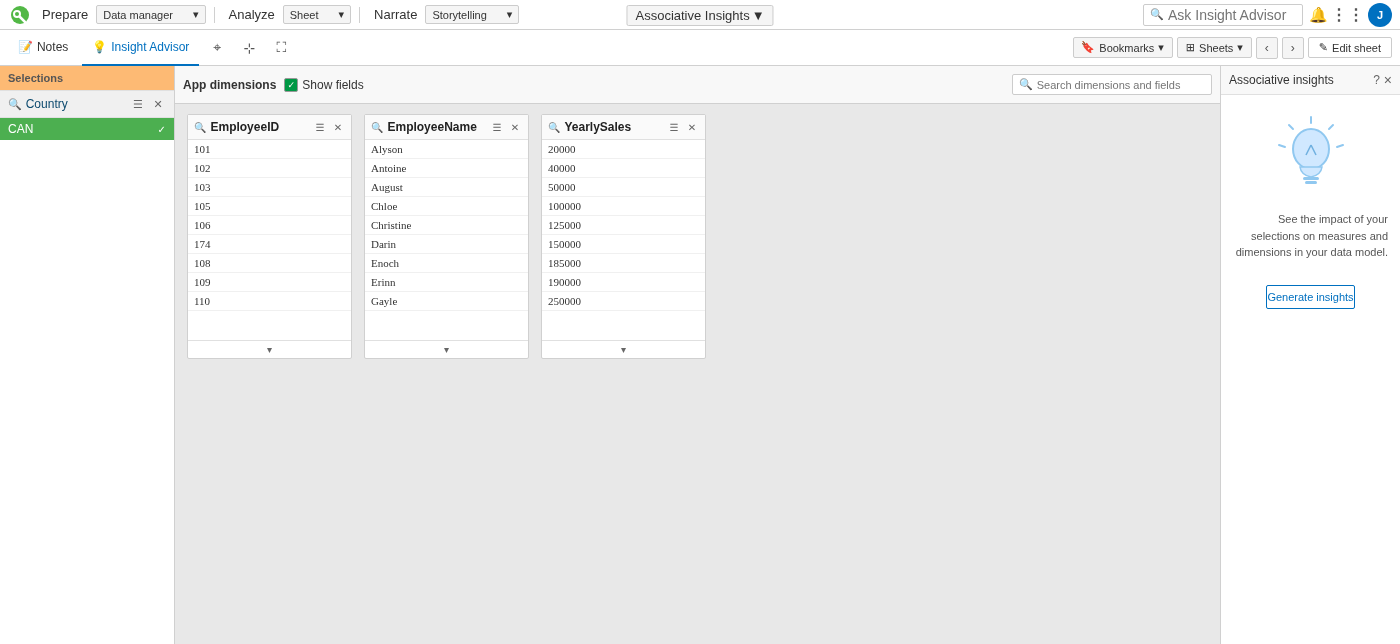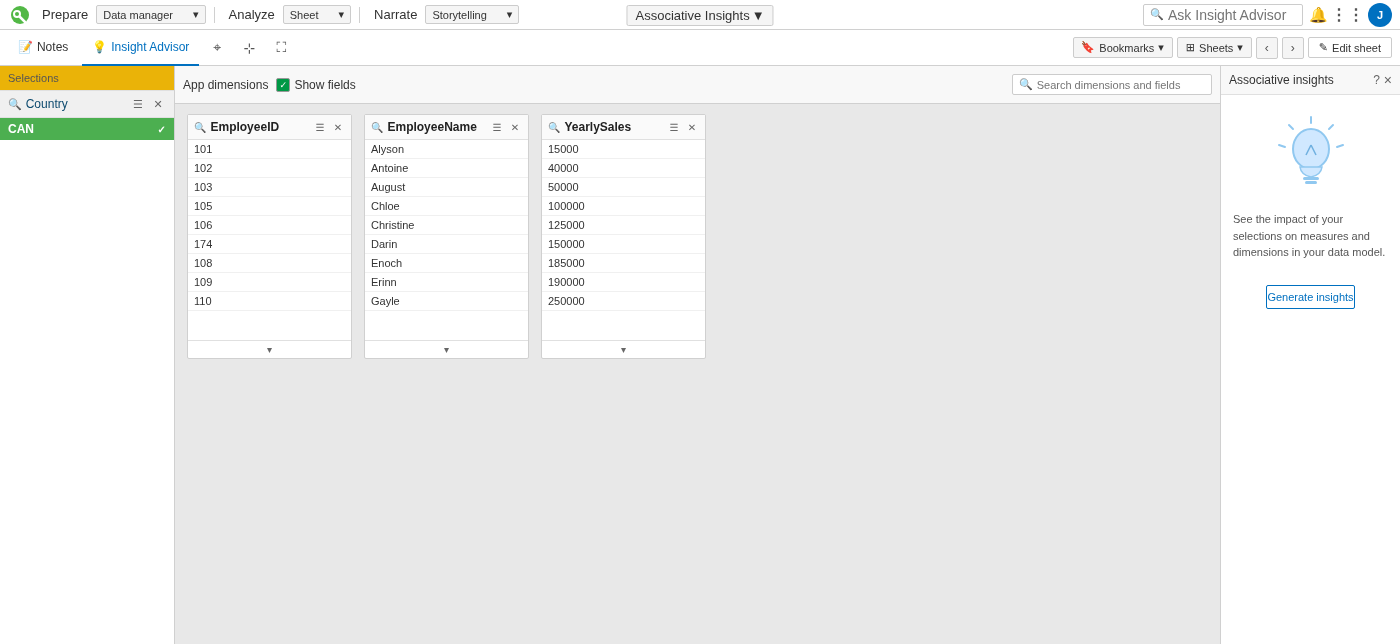--- a/index.html
+++ b/index.html
@@ -186,21 +186,22 @@
       display: flex;
       flex-direction: column;
       flex-shrink: 0;
     }
 
     .selections-header {
       padding: 6px 8px;
       font-size: 11px;
       color: #555;
       border-bottom: 1px solid #e0e0e0;
-      background: #eab308;
+      background: #fdba74;
+      font-weight: bold;
     }
 
     .country-filter {
       display: flex;
       flex-direction: column;
     }
     .filter-header {
       display: flex;
       align-items: center;
       padding: 5px 8px;
@@ -232,21 +233,20 @@
       padding: 4px 8px;
       font-size: 12px;
       cursor: pointer;
       display: flex;
       align-items: center;
       justify-content: space-between;
     }
     .filter-item.selected {
       background: #4CAF50;
       color: #fff;
-      font-weight: bold;
     }
     .checkmark {
       font-size: 10px;
     }
 
     
     .center-content {
       flex: 1;
       background: #e8e8e8;
       overflow: auto;
@@ -258,21 +258,21 @@
       align-items: center;
       background: #f8f8f8;
       border-bottom: 1px solid #d0d0d0;
       padding: 4px 8px;
       gap: 8px;
       height: 38px;
     }
     .dimensions-label {
       font-size: 12px;
       color: #333;
-      font-weight: 400;
+      font-weight: 700;
     }
     .show-fields-checkbox {
       display: flex;
       align-items: center;
       gap: 4px;
       cursor: pointer;
     }
     .checkbox-check {
       width: 14px;
       height: 14px;
@@ -346,20 +346,21 @@
       height: 14px;
       cursor: pointer;
       color: #666;
       font-size: 10px;
     }
     .dim-list-items {
       overflow-y: auto;
       flex: 1;
       max-height: 200px;
       position: relative;
+      font-family: Liberation Serif, serif;
     }
     .dim-list-item {
       padding: 3px 6px;
       font-size: 11px;
       color: #333;
       border-bottom: 1px solid #f0f0f0;
       display: flex;
       justify-content: space-between;
       align-items: center;
     }
@@ -423,21 +424,21 @@
       gap: 16px;
       flex: 1;
     }
     .lightbulb-svg {
       width: 80px;
       height: 80px;
     }
     .insights-description {
       font-size: 11px;
       color: #555;
-      text-align: left;
+      text-align: right;
       line-height: 1.5;
     }
     .generate-btn {
       background: transparent;
       border: 1px solid #0070C0;
       border-radius: 2px;
       color: #0070C0;
       font-size: 11px;
       padding: 5px 0;
       cursor: pointer;
@@ -718,21 +719,21 @@
 
       <div class="dimension-list-box">
         <div class="dim-list-header">
           <span style="font-size:10px;color:#888;">🔍</span>
           <span class="dim-list-title">YearlySales</span>
           <span class="dim-list-icon-btn">☰</span>
           <span class="dim-list-icon-btn">✕</span>
         </div>
         <div class="dim-list-items">
           <div class="dim-list-item">
-              <span>15000</span>
+              <span>20000</span>
             </div>
           <div class="dim-list-item">
               <span>40000</span>
             </div>
           <div class="dim-list-item">
               <span>50000</span>
             </div>
           <div class="dim-list-item">
               <span>100000</span>
             </div>

